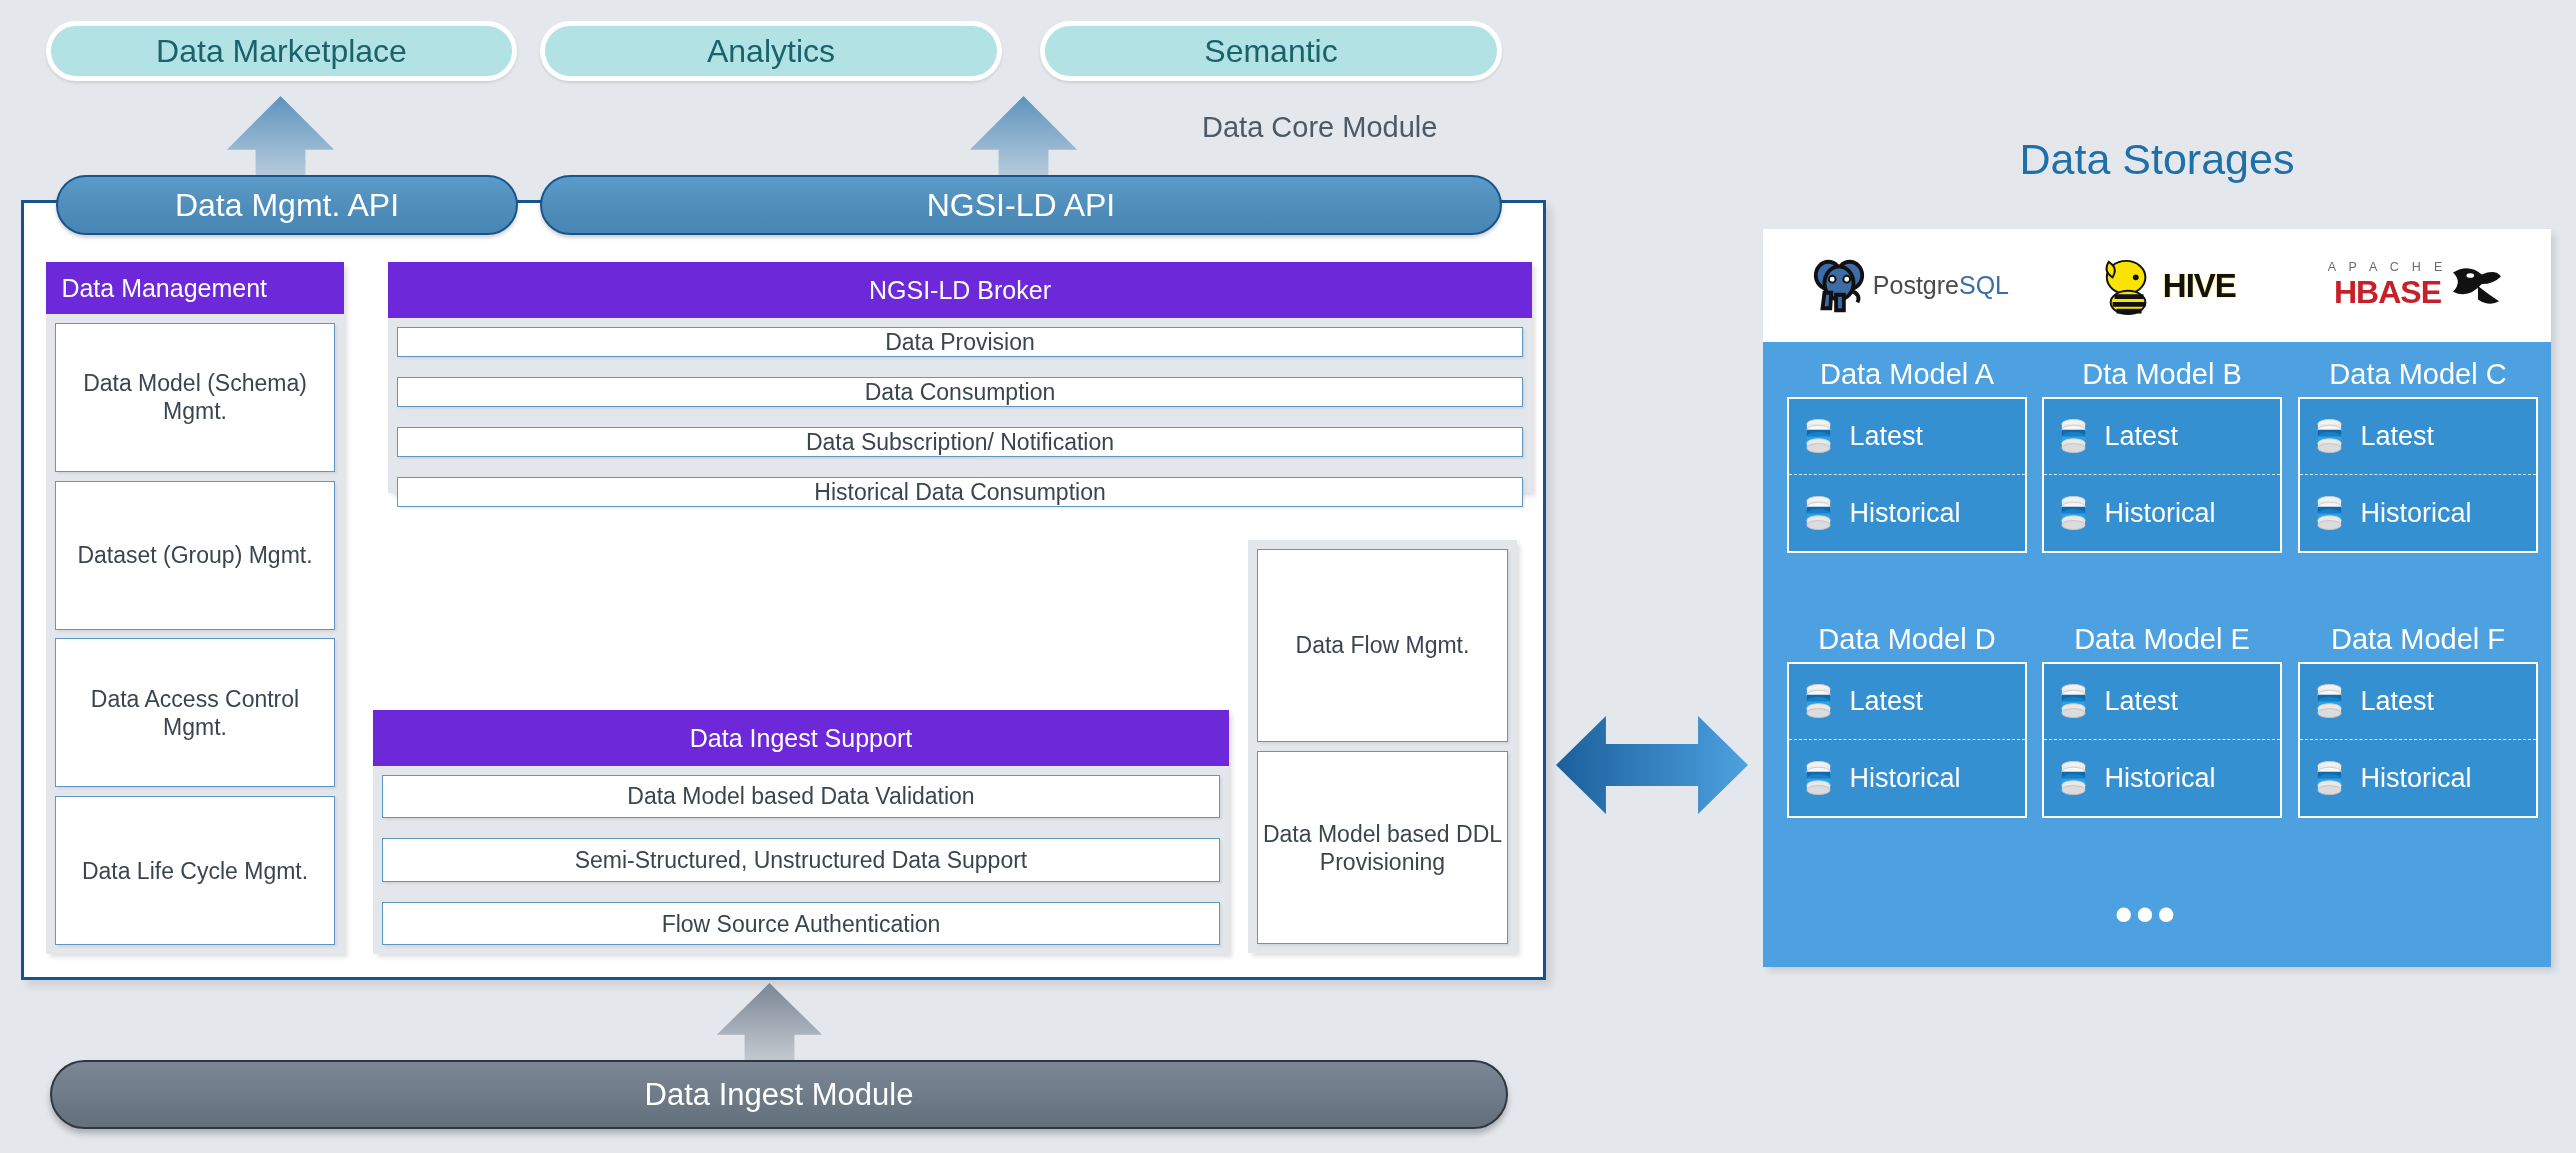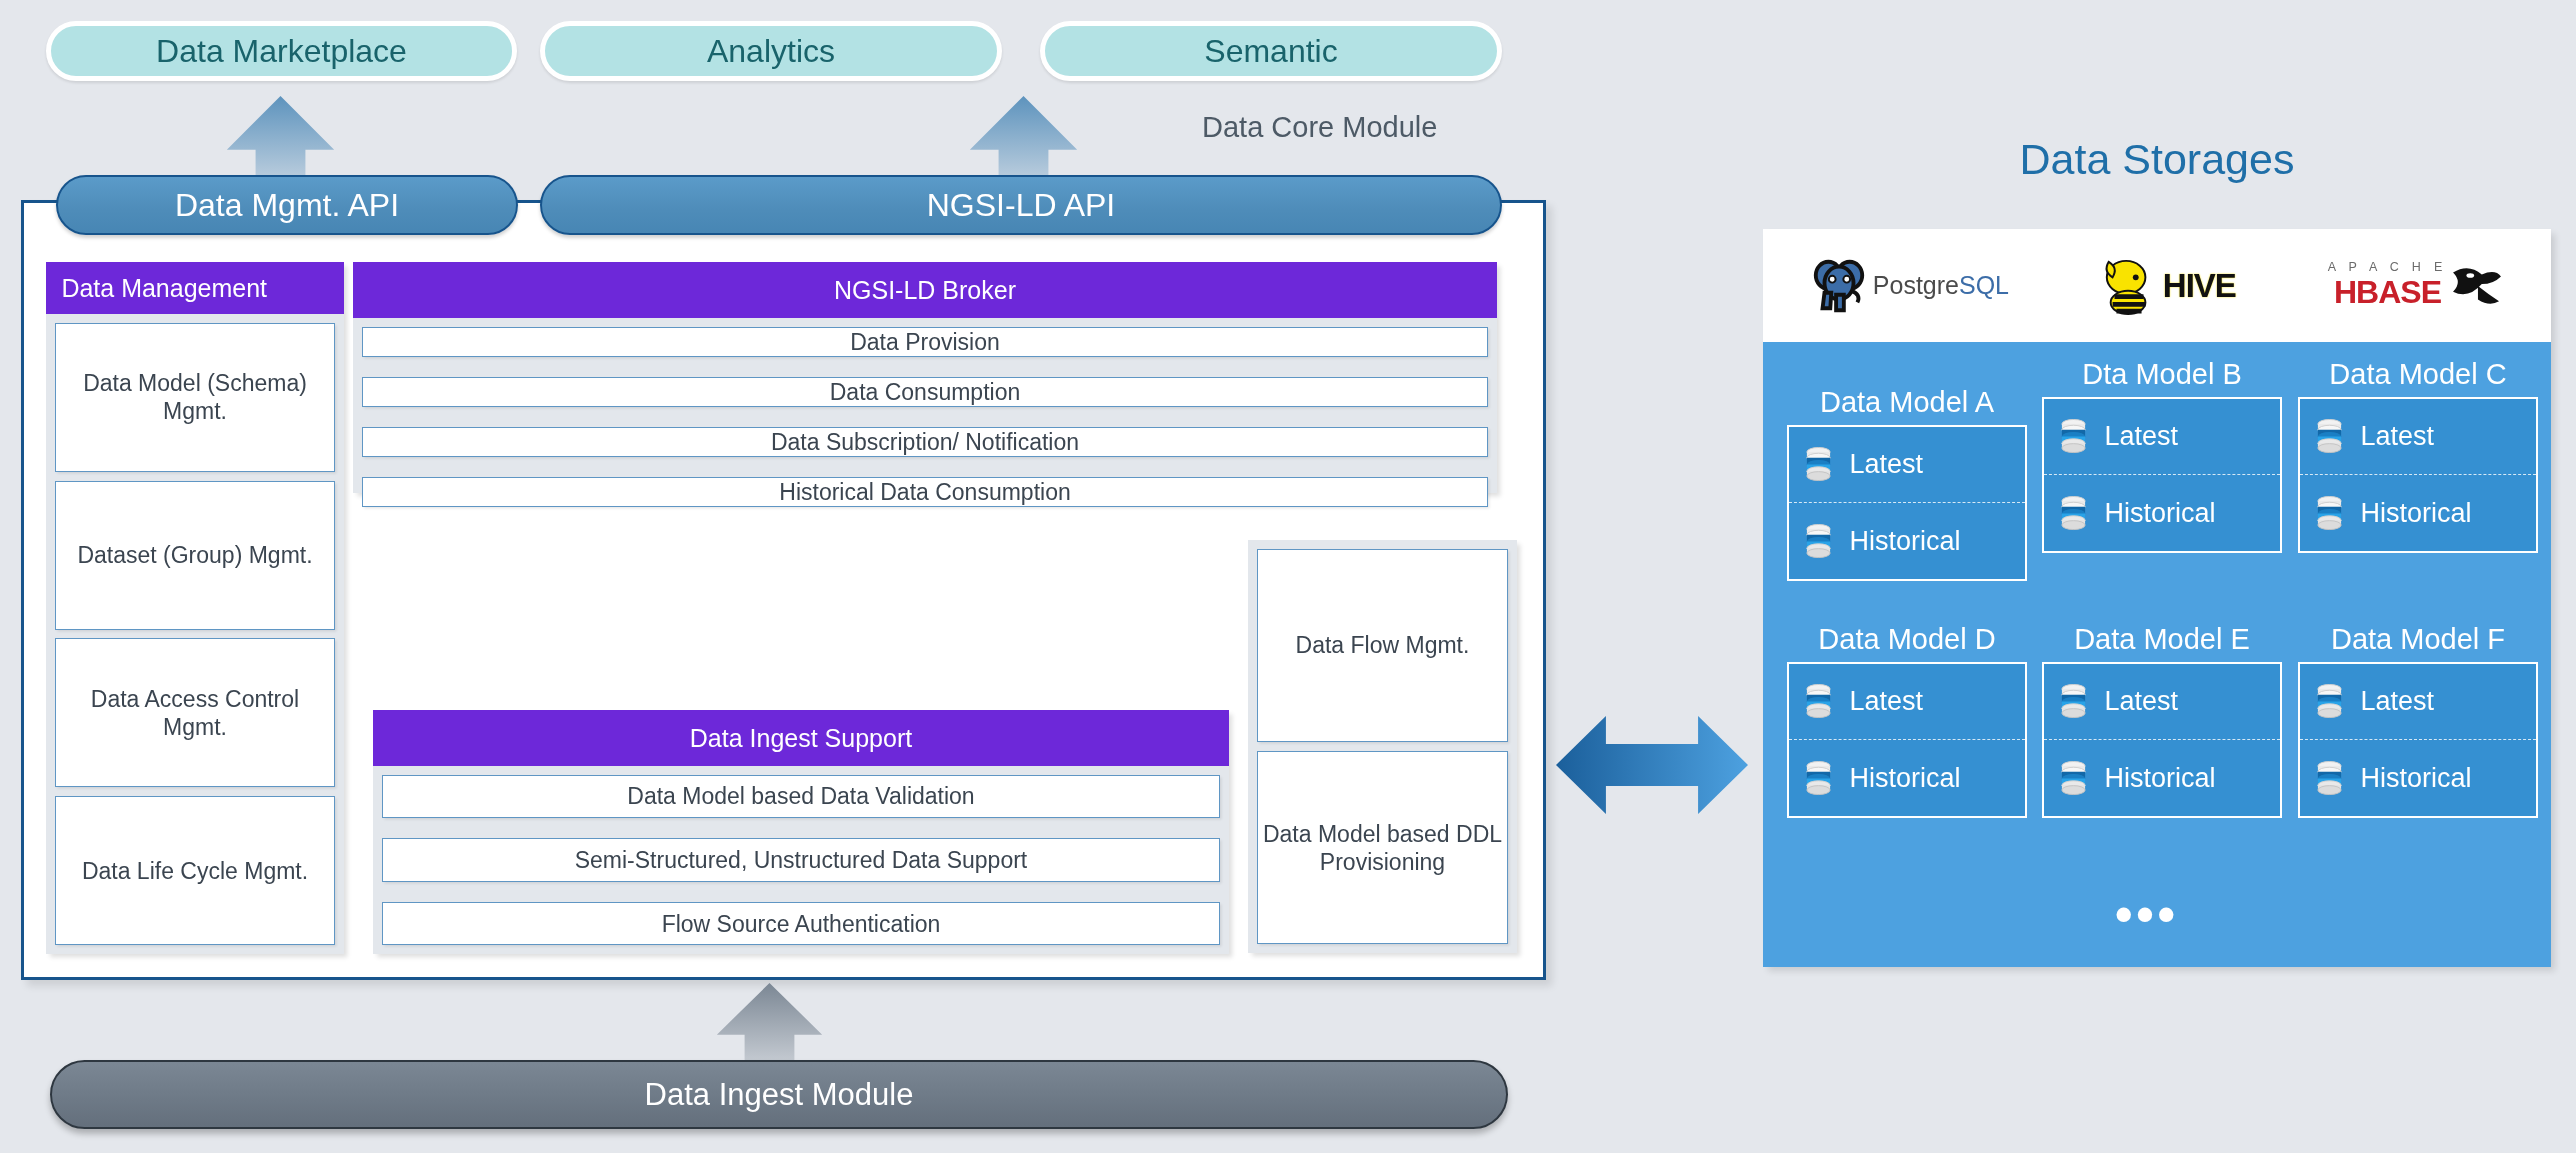--- a/index.html
+++ b/index.html
@@ -211,21 +211,21 @@
         <div class="tile">
           <span>Data Access Control Mgmt.</span>
         </div>
         <div class="tile">
           <span>Data Life Cycle Mgmt.</span>
         </div>
       </div>
     </div>
   </div>
 
-  <div class="group" style="left:353px; top:262px; width:1144px; height:231px;">
+  <div class="group" style="left:388px; top:262px; width:1144px; height:231px;">
     <div class="group-title" style="height:56px;">NGSI-LD Broker</div>
     <div class="group-body">
       <div class="tile-row">
         <div class="tile">
           <span>Data Provision</span>
         </div>
         <div class="tile">
           <span>Data Consumption</span>
         </div>
         <div class="tile">
@@ -331,21 +331,21 @@
         <span style="font-size:32px; font-weight:bold; color:#c8202a; letter-spacing:-1px;">HBASE</span>
       </div>
       <svg width="56" height="46" viewBox="0 0 58 48">
         <path d="M4 10 Q20 0 34 12 Q48 6 54 14 Q46 22 34 22 Q20 38 4 30 Q14 20 4 10 Z" fill="#111"></path>
         <path d="M30 24 Q40 32 52 40 Q42 46 30 38 Z" fill="#111"></path>
         <ellipse cx="22" cy="13" rx="4" ry="2.4" fill="#fff"></ellipse>
       </svg>
     </div>
   </div>
 
-  <div class="dm-card" style="left:1787px; top:358px; width:240px;margin-top:28px;">
+  <div class="dm-card" style="left:1787px; top:358px; width:240px;">
     <div class="dm-label">Data Model A</div>
     <div class="dm-box">
       <div class="dm-half top">
         <svg width="29" height="35" viewBox="0 0 30 36">
           <ellipse cx="15" cy="5" rx="12" ry="4.6" fill="#f2f2f2" stroke="#cfcfcf"></ellipse>
           <rect x="3" y="5" width="24" height="6" fill="#eaeaea"></rect>
           <ellipse cx="15" cy="11" rx="12" ry="4.6" fill="#f7f7f7" stroke="#cfcfcf"></ellipse>
           <rect x="3" y="11" width="24" height="7" fill="#1268a8"></rect>
           <ellipse cx="15" cy="18" rx="12" ry="4.6" fill="#1a7fc4"></ellipse>
           <rect x="3" y="18" width="24" height="7" fill="#29a3e8"></rect>

